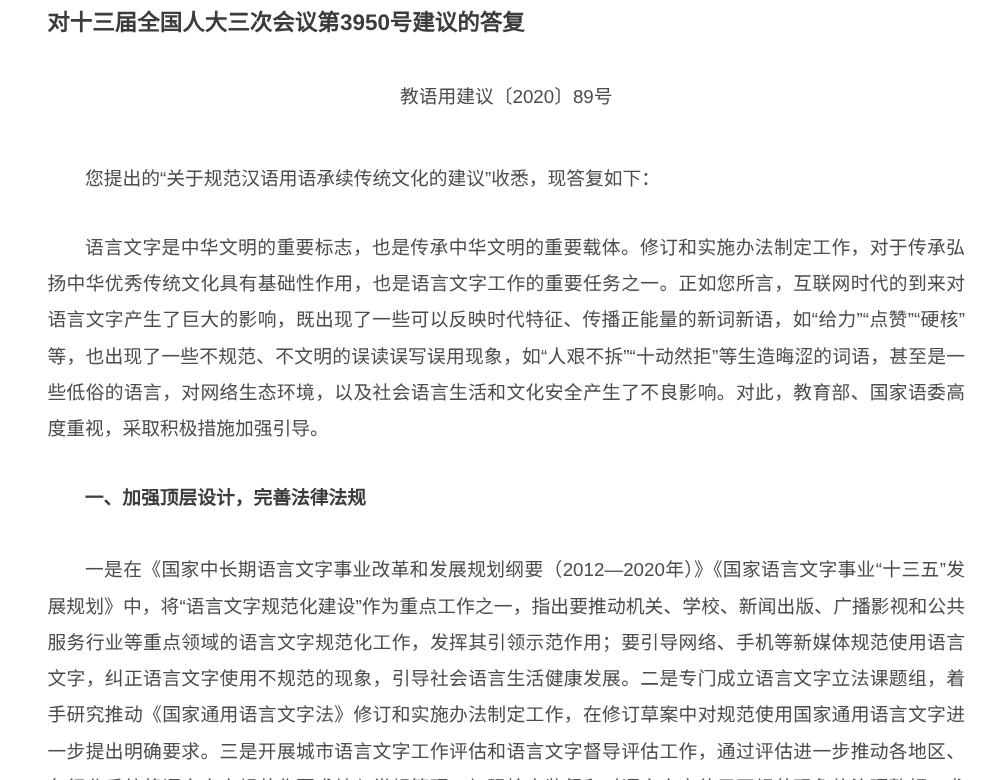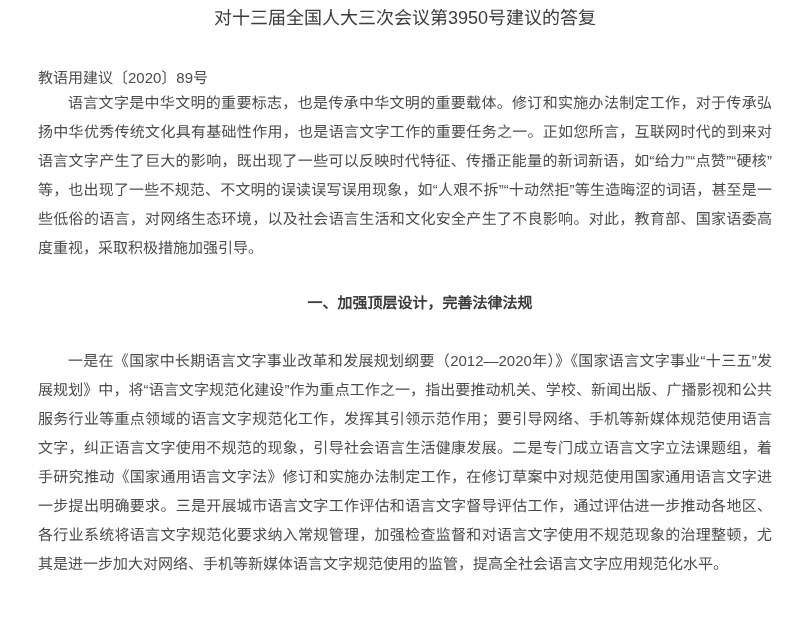--- a/index.html
+++ b/index.html
@@ -12,58 +12,59 @@
     font-family: "Liberation Sans", sans-serif;
   }
   .doc {
     padding: 6px 28px 0 38px;
     box-sizing: border-box;
   }
   .page-title {
     margin: 0;
     font-size: 18px;
     line-height: 24px;
-    font-weight: normal;
-    text-align: center;
+    font-weight: bold;
+    text-align: left;
     color: var(--title-color, #3c3c3c);
   }
   .doc-number {
     margin-top: 38px;
     font-size: 15px;
     line-height: 20px;
-    text-align: left;
+    text-align: center;
     color: var(--body-color, #4c4c4c);
   }
   .para {
     margin: 0;
     font-size: 15px;
     line-height: 29px;
     color: var(--body-color, #4c4c4c);
     text-indent: 2em;
     text-align: justify;
   }
   .salutation { margin-top: 41px; }
   .para + .para { margin-top: 26px; }
   .section-heading {
     margin: 30px 0 32px 0;
     font-size: 15px;
     line-height: 22px;
     font-weight: bold;
     color: var(--title-color, #3c3c3c);
     text-indent: 2em;
-    text-align: center;
+    text-align: left;
   }
 </style>
 </head>
 <body>
 
 <main class="doc">
   <h1 class="page-title">对十三届全国人大三次会议第3950号建议的答复</h1>
 
   <div class="doc-number">教语用建议〔2020〕89号</div>
 
+  <p class="para salutation">您提出的“关于规范汉语用语承续传统文化的建议”收悉，现答复如下：</p>
 
   <p class="para">语言文字是中华文明的重要标志，也是传承中华文明的重要载体。修订和实施办法制定工作，对于传承弘扬中华优秀传统文化具有基础性作用，也是语言文字工作的重要任务之一。正如您所言，互联网时代的到来对语言文字产生了巨大的影响，既出现了一些可以反映时代特征、传播正能量的新词新语，如“给力”“点赞”“硬核”等，也出现了一些不规范、不文明的误读误写误用现象，如“人艰不拆”“十动然拒”等生造晦涩的词语，甚至是一些低俗的语言，对网络生态环境，以及社会语言生活和文化安全产生了不良影响。对此，教育部、国家语委高度重视，采取积极措施加强引导。</p>
 
   <h2 class="section-heading">一、加强顶层设计，完善法律法规</h2>
 
   <p class="para">一是在《国家中长期语言文字事业改革和发展规划纲要（2012—2020年）》《国家语言文字事业“十三五”发展规划》中，将“语言文字规范化建设”作为重点工作之一，指出要推动机关、学校、新闻出版、广播影视和公共服务行业等重点领域的语言文字规范化工作，发挥其引领示范作用；要引导网络、手机等新媒体规范使用语言文字，纠正语言文字使用不规范的现象，引导社会语言生活健康发展。二是专门成立语言文字立法课题组，着手研究推动《国家通用语言文字法》修订和实施办法制定工作，在修订草案中对规范使用国家通用语言文字进一步提出明确要求。三是开展城市语言文字工作评估和语言文字督导评估工作，通过评估进一步推动各地区、各行业系统将语言文字规范化要求纳入常规管理，加强检查监督和对语言文字使用不规范现象的治理整顿，尤其是进一步加大对网络、手机等新媒体语言文字规范使用的监管，提高全社会语言文字应用规范化水平。</p>
 </main>
 
 </body></html>

